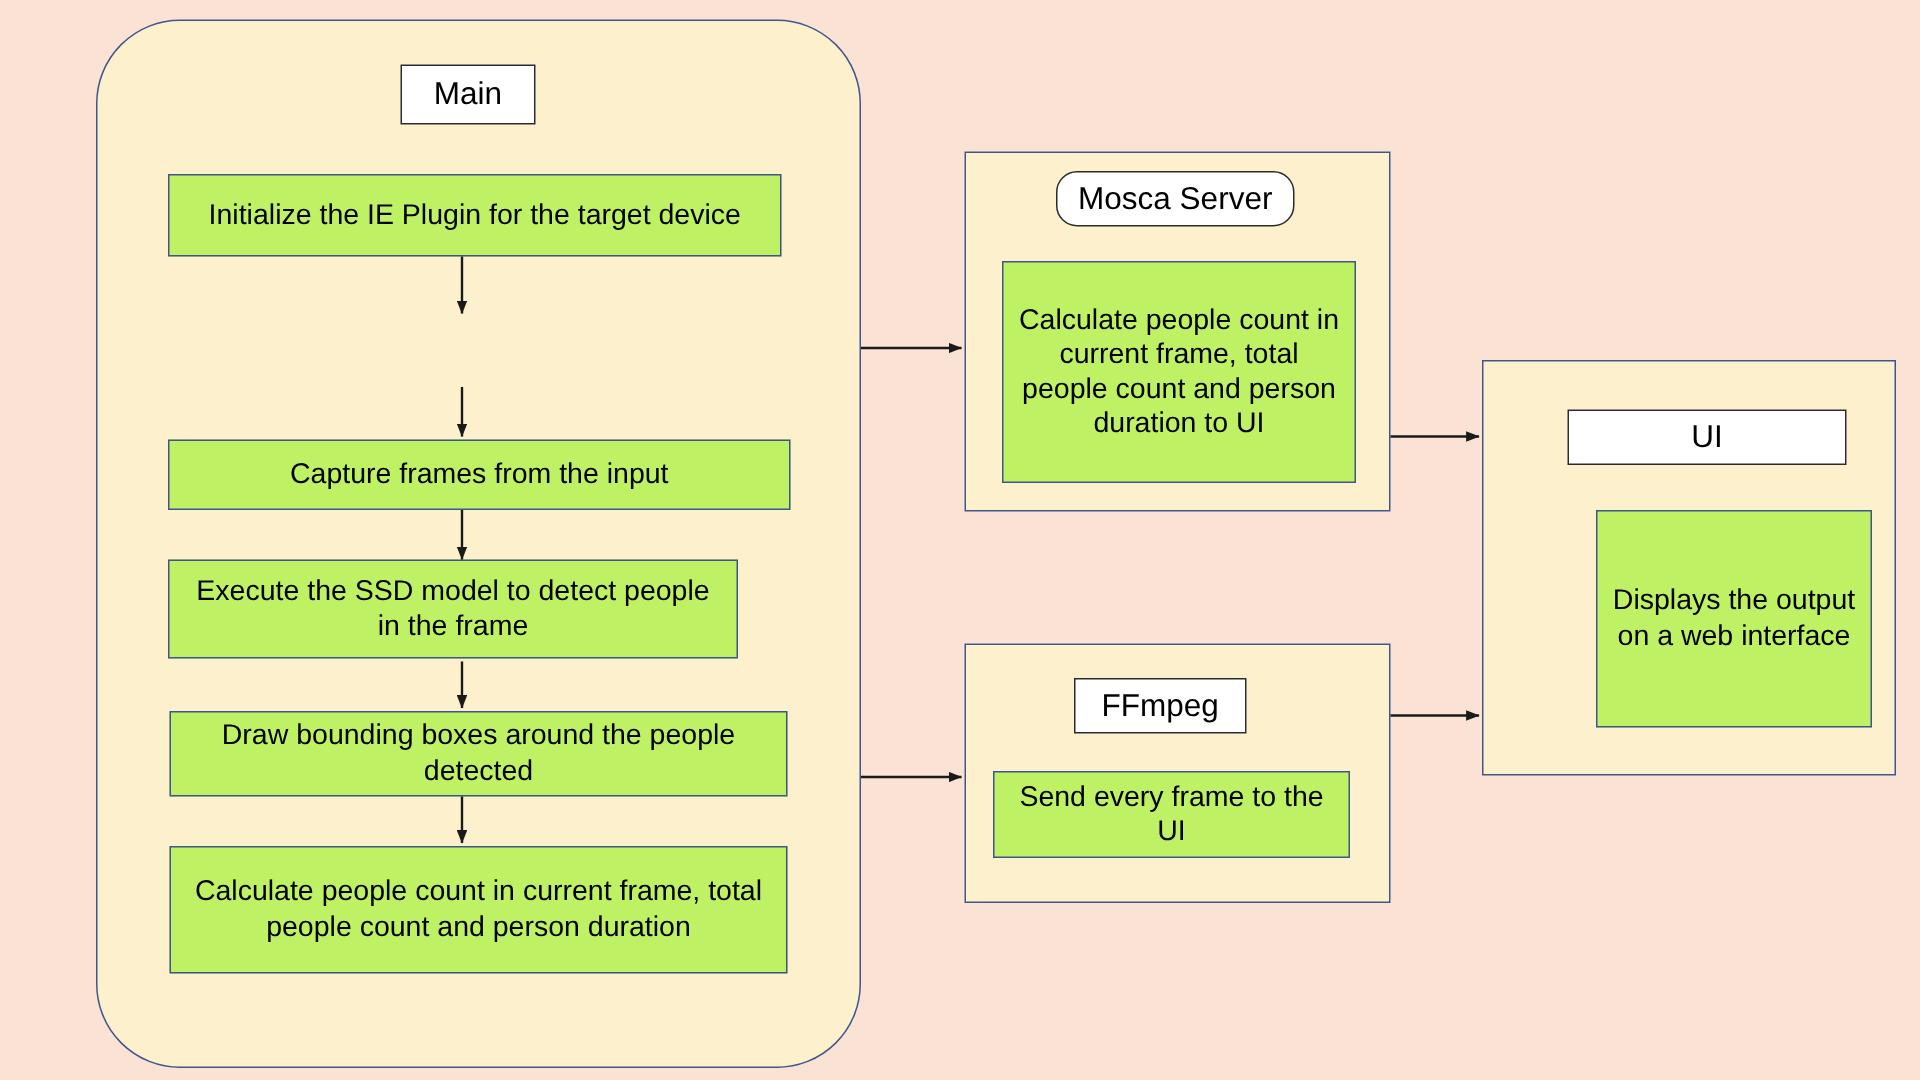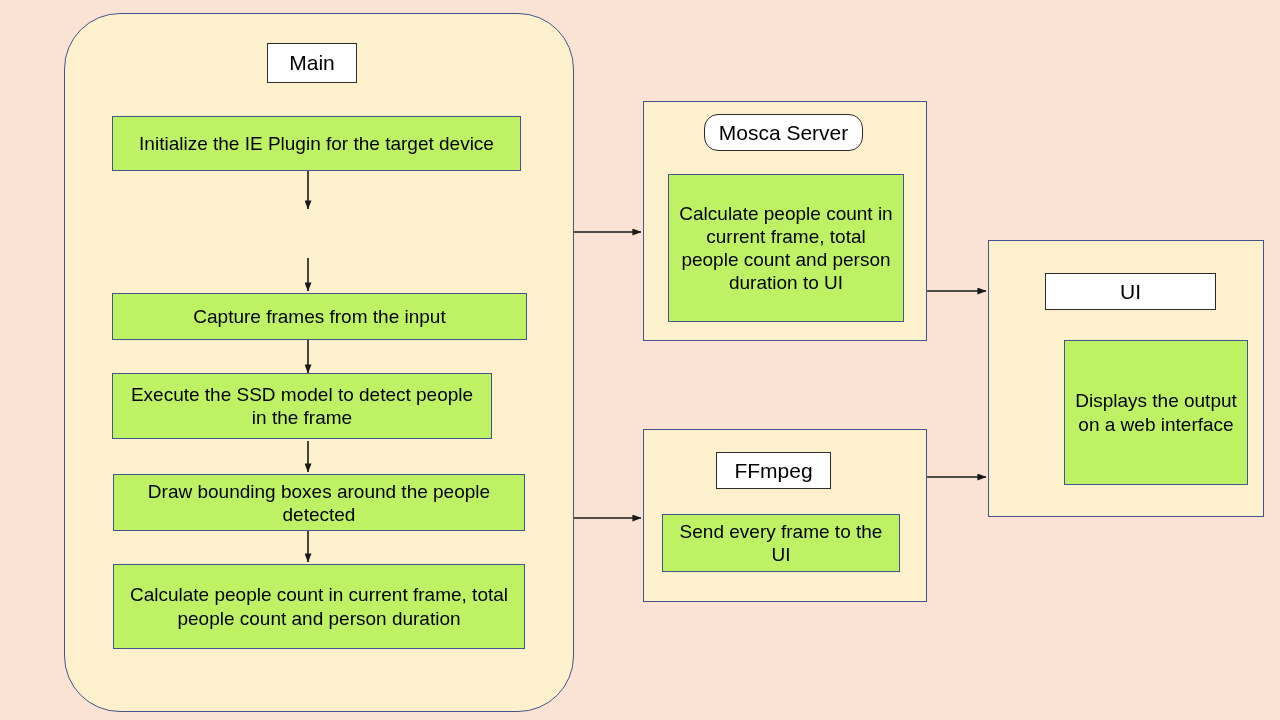--- a/index.html
+++ b/index.html
@@ -96,21 +96,21 @@
 
 
   <div class="node process" style="left:96px; top:293px; width:415px; height:47px;">
     <span class="label-inner">Capture frames from the input</span>
   </div>
 
   <div class="node process" style="left:96px; top:373px; width:380px; height:66px;">
     <span class="label-inner">Execute the SSD model to detect people in the frame</span>
   </div>
 
-  <div class="node process" style="left:97px; top:474px; width:412px; height:57px;align-items:flex-end;">
+  <div class="node process" style="left:97px; top:474px; width:412px; height:57px;">
     <span class="label-inner">Draw bounding boxes around the people detected</span>
   </div>
 
   <div class="node process" style="left:97px; top:564px; width:412px; height:85px;">
     <span class="label-inner">Calculate people count in current frame, total people count and person duration</span>
   </div>
 
   <div class="node group" style="left:627px; top:101px; width:284px; height:240px;"></div>
 
   <div class="node title-plate" style="left:688px; top:114px; width:159px; height:37px;border-radius:14px;">
@@ -126,21 +126,21 @@
   <div class="node title-plate" style="left:700px; top:452px; width:115px; height:37px;">
     <span class="label-inner">FFmpeg</span>
   </div>
 
   <div class="node process" style="left:646px; top:514px; width:238px; height:58px;">
     <span class="label-inner">Send every frame to the UI</span>
   </div>
 
   <div class="node group" style="left:972px; top:240px; width:276px; height:277px;"></div>
 
-  <div class="node title-plate" style="left:1029px; top:273px; width:171px; height:37px;">
+  <div class="node title-plate" style="left:1029px; top:273px; width:186px; height:37px;">
     <span class="label-inner">UI</span>
   </div>
 
   <div class="node process" style="left:1048px; top:340px; width:184px; height:145px;">
     <span class="label-inner">Displays the output on a web interface</span>
   </div>
 
   <svg class="connectors" viewBox="0 0 1280 720" xmlns="http://www.w3.org/2000/svg">
     <defs>
       <marker id="arrowhead" markerWidth="9" markerHeight="7" refX="8.6" refY="3.5" orient="auto" markerUnits="userSpaceOnUse">

